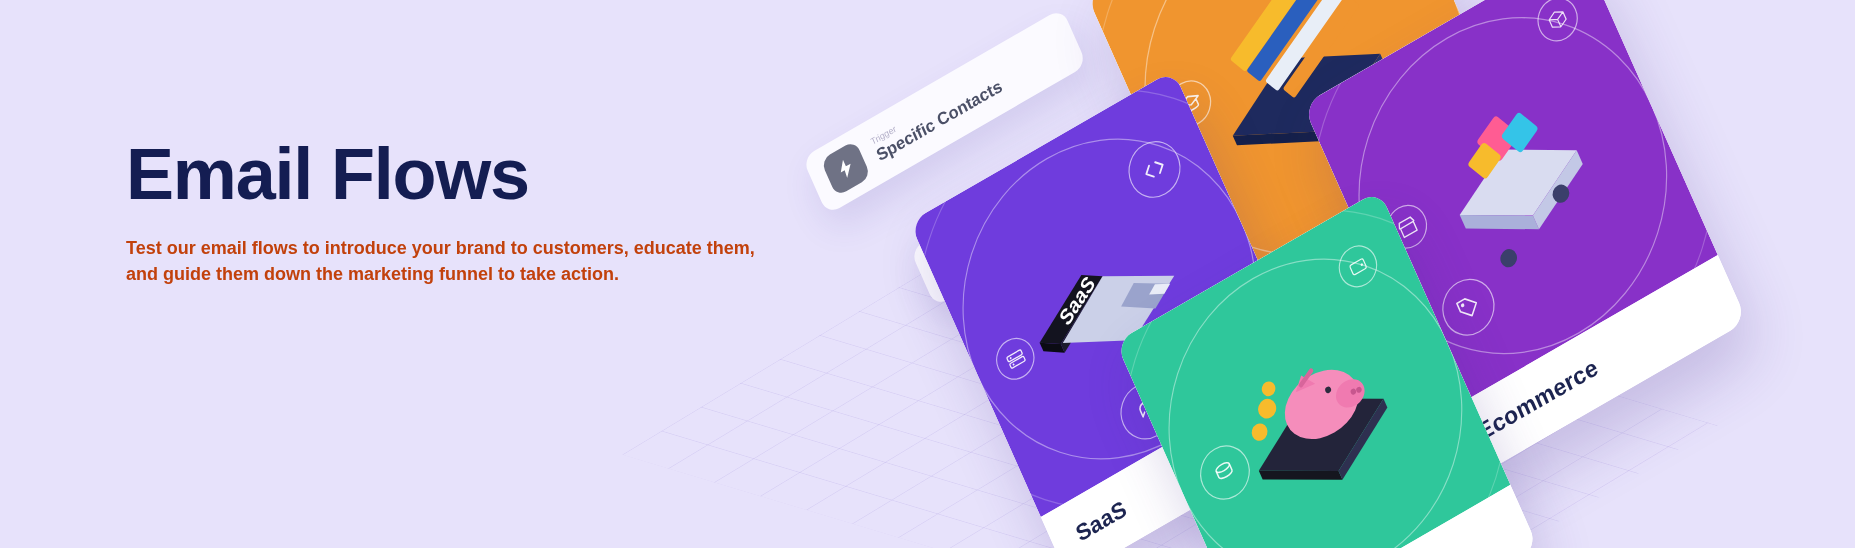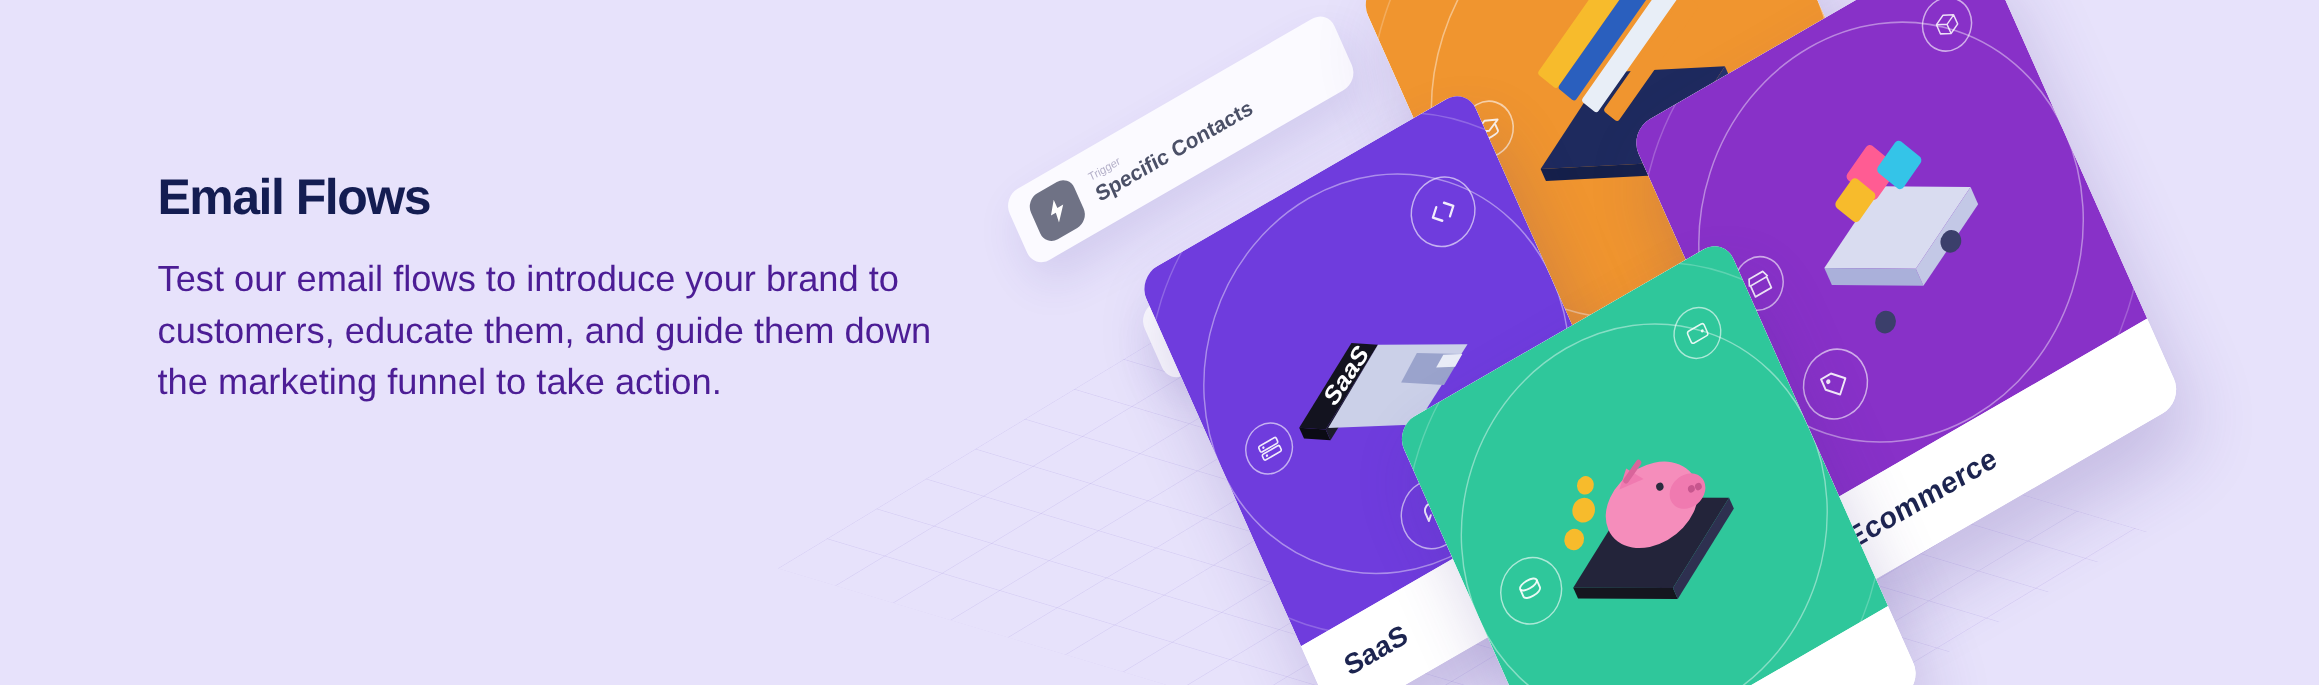--- a/index.html
+++ b/index.html
@@ -7,26 +7,26 @@
   body {
     font-family: "Liberation Sans", sans-serif;
     background: #e7e2fb;
     position: relative;
   }
   #stage { position: absolute; inset: 0; width: 1855px; height: 548px; overflow: hidden; }
 
   
   .copy { position: absolute; left: 126px; top: 138px; width: 700px; }
   .headline {
-    font-size: 40px; font-weight: 700; letter-spacing: -1.2px;
+    font-size: 72px; font-weight: 700; letter-spacing: -1.2px;
     color: #141d52; line-height: 1.0;
   }
   .subcopy {
-    margin-top: 26px; font-size: 29px; line-height: 1.42;
-    color: #4c1d95; font-weight: 400; max-width: 640px;
+    margin-top: 26px; font-size: 18px; line-height: 1.42;
+    color: #c2410c; font-weight: 700; max-width: 640px;
   }
 
   
   .art {
     position: absolute; left: 760px; top: -40px;
     width: 1150px; height: 640px;
   }
   .grid-floor {
     position: absolute; left: 60px; top: 250px; width: 700px; height: 460px;
     background-image:

